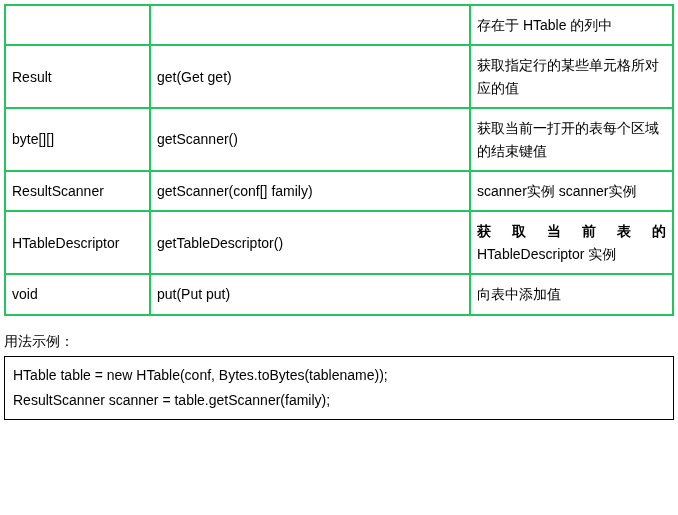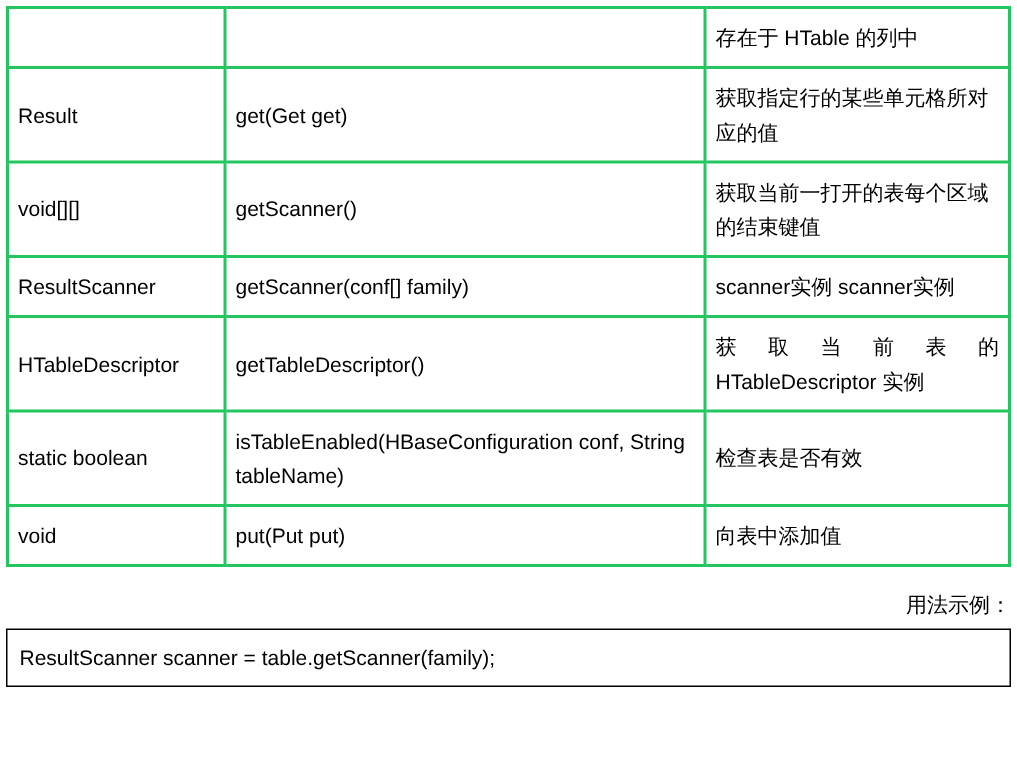--- a/index.html
+++ b/index.html
@@ -22,25 +22,25 @@
     padding: 8px 6px;
     vertical-align: middle;
     word-wrap: break-word;
   }
   .col1 { width: 145px; }
   .col2 { width: 320px; }
   .col3 { width: auto; }
   .justify {
     text-align: justify;
     text-align-last: justify;
+    font-weight: bold;
   }
   .example-label {
     margin-top: 14px;
     margin-bottom: 4px;
-    text-align: right;
   }
   .code-box {
     border: 1px solid #000;
     padding: 6px 8px;
     font-family: Arial, sans-serif;
     line-height: 1.8;
   }
 </style>
 </head>
 <body>
@@ -56,47 +56,43 @@
         <td></td>
         <td></td>
         <td>存在于 HTable 的列中</td>
       </tr>
       <tr>
         <td>Result</td>
         <td>get(Get get)</td>
         <td>获取指定行的某些单元格所对应的值</td>
       </tr>
       <tr>
-        <td>void[][]</td>
+        <td>byte[][]</td>
         <td>getScanner()</td>
         <td>获取当前一打开的表每个区域的结束键值</td>
       </tr>
       <tr>
         <td>ResultScanner</td>
         <td>getScanner(conf[] family)</td>
         <td>scanner实例 scanner实例</td>
       </tr>
       <tr>
         <td>HTableDescriptor</td>
         <td>getTableDescriptor()</td>
         <td>
           <div class="justify">获 取 当 前 表 的</div>
           <div>HTableDescriptor 实例</div>
         </td>
       </tr>
       <tr>
-        <td>static boolean</td>
-        <td>isTableEnabled(HBaseConfiguration conf, String tableName)</td>
-        <td>检查表是否有效</td>
-      </tr>
-      <tr>
         <td>void</td>
         <td>put(Put put)</td>
         <td>向表中添加值</td>
       </tr>
     </tbody>
 </table>
 
 <div class="example-label">用法示例：</div>
 
 <div class="code-box">
+  <div>HTable table = new HTable(conf, Bytes.toBytes(tablename));</div>
   <div>ResultScanner scanner =    table.getScanner(family);</div>
 </div>
 
 </body></html>

